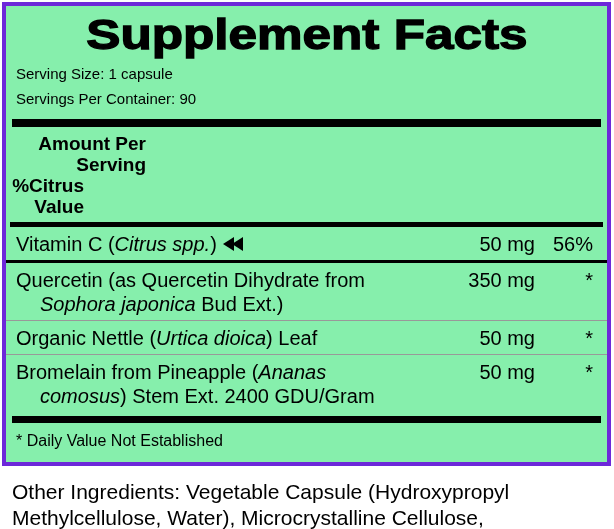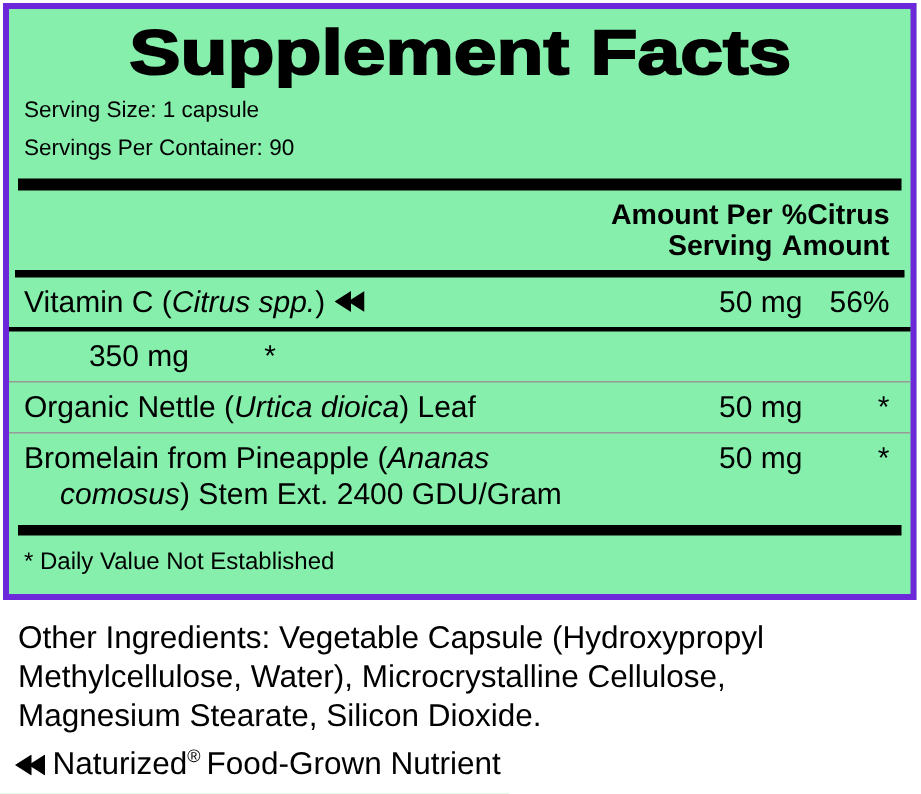--- a/index.html
+++ b/index.html
@@ -24,21 +24,21 @@
     -webkit-text-stroke:1.3px #000;
   }
 
   .serving-line { font-size:15px; line-height:25px; padding-left:10px; }
   .serving-line:first-of-type { margin-top:4px; }
 
   .bar-thick  { height:8px; background:#000; margin:8px 6px 0; }
   .bar-medium { height:5px; background:#000; margin:0 4px; }
   .bar-bottom { height:7px; background:#000; margin:4px 6px 0; }
 
-  .table-header { display:flex; padding:6px 0 5px; }
+  .table-header { display:flex; padding:6px 0 5px;flex-direction:column; }
   .th-spacer { flex:1; }
   .th { font-weight:bold; font-size:19px; line-height:21px; text-align:right; }
   .th-amount { width:140px; }
   .th-dv { width:92px; padding-right:14px; }
   .th span { display:block; }
 
   .row { display:flex; align-items:flex-start; padding:5px 0 4px; border-bottom:1px solid #999; }
   .row-vitc { border-bottom:3px solid #000; }
   .row-last { border-bottom:none; }
   .cell-name { flex:1; font-size:20px; line-height:24px; padding-left:34px; text-indent:-24px; }
@@ -83,38 +83,41 @@
   <div class="bar-thick"></div>
 
   <div class="table-header">
     <div class="th-spacer"></div>
     <div class="th th-amount">
       <span>Amount Per</span>
       <span>Serving</span>
     </div>
     <div class="th th-dv">
       <span>%Citrus</span>
-      <span>Amount</span>
+      <span>Value</span>
     </div>
   </div>
 
   <div class="bar-medium"></div>
 
   <div class="row row-vitc">
     <div class="cell-name">
       <span>Vitamin C (</span><span class="latin">Citrus spp.</span><span>)</span><span class="rw-icon"><svg width="20" height="14" viewBox="0 0 20 14">
             <polygon points="11,0 0,7 11,14" fill="#000"></polygon>
             <polygon points="20,0 9,7 20,14" fill="#000"></polygon>
           </svg></span>
     </div>
     <div class="cell-amt">50 mg</div>
     <div class="cell-dv">56%</div>
   </div>
 
   <div class="row">
+    <div class="cell-name">
+      <span>Quercetin (as Quercetin Dihydrate from </span><span class="latin">Sophora japonica</span><span> Bud Ext.)</span>
+    </div>
     <div class="cell-amt">350 mg</div>
     <div class="cell-dv">*</div>
   </div>
 
   <div class="row">
     <div class="cell-name">
       <span>Organic Nettle (</span><span class="latin">Urtica dioica</span><span>) Leaf</span>
     </div>
     <div class="cell-amt">50 mg</div>
     <div class="cell-dv">*</div>

